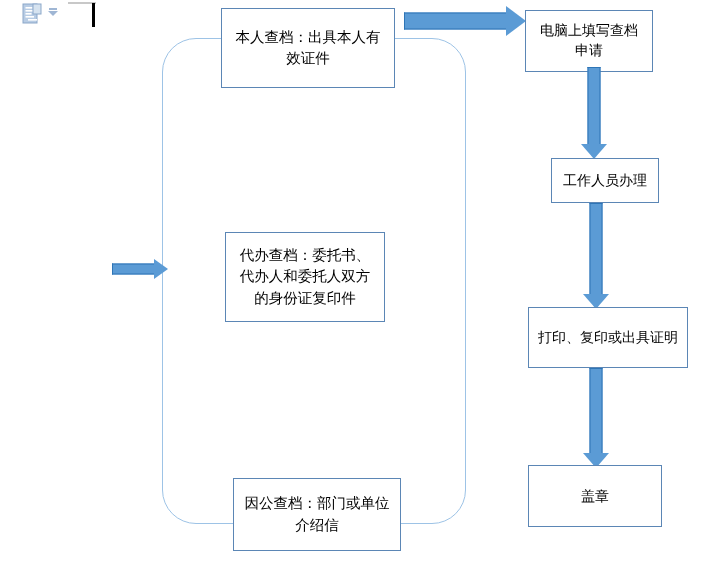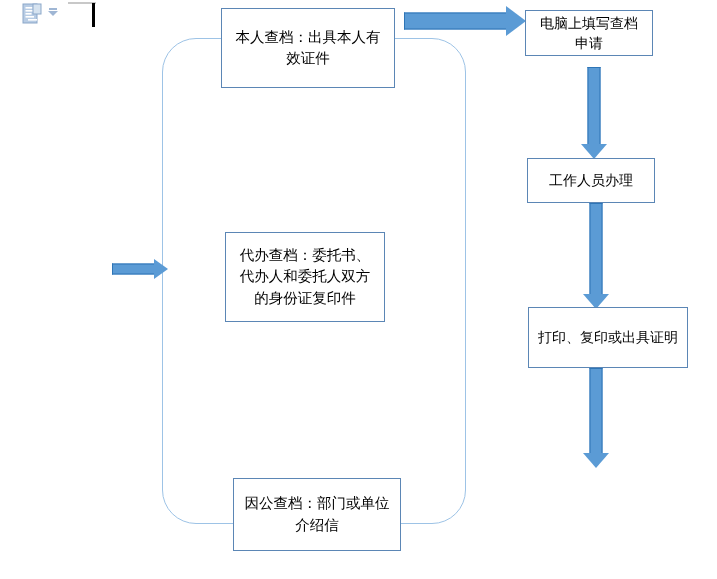--- a/index.html
+++ b/index.html
@@ -91,22 +91,22 @@
     border: 1.4px solid #5b86b5;
   }
   .box-black {
     border: 1.6px solid #000000;
   }
 
   .box-self     { left: 221px; top: 8px;   width: 174px; height: 80px;  font-size: 14.5px; }
   .box-agent    { left: 225px; top: 232px; width: 160px; height: 90px;  font-size: 14.5px; }
   .box-official { left: 233px; top: 478px; width: 168px; height: 73px;  font-size: 14.5px; }
   .box-visitor  { left: 6px;   top: 247px; width: 99px;  height: 44px;  font-size: 15.5px; letter-spacing: 1px; }
-  .box-apply    { left: 525px; top: 10px;  width: 128px; height: 46px;  font-size: 14px; }
-  .box-staff    { left: 527px; top: 158px; width: 128px; height: 45px;  font-size: 14px; }
+  .box-apply    { left: 525px; top: 10px;  width: 128px; height: 62px;  font-size: 14px; font-family: Liberation Mono, monospace; }
+  .box-staff    { left: 551px; top: 158px; width: 108px; height: 45px;  font-size: 14px; }
   .box-print    { left: 528px; top: 307px; width: 160px; height: 61px;  font-size: 14px; }
   .box-stamp    { left: 528px; top: 465px; width: 134px; height: 62px;  font-size: 14px; }
 
   
   .arrow { position: absolute; }
 
   .arrow-h .shaft {
     position: absolute;
     left: 0;
     top: 50%;
@@ -221,14 +221,15 @@
     <div class="head"></div>
   </div>
 
   <div class="box box-blue box-print">打印、复印或出具证明</div>
 
   <div class="arrow arrow-v arrow-v3">
     <div class="shaft" style="height:86px;"></div>
     <div class="head"></div>
   </div>
 
+  <div class="box box-blue box-stamp">盖章</div>
 
 </div>
 
 </body></html>

